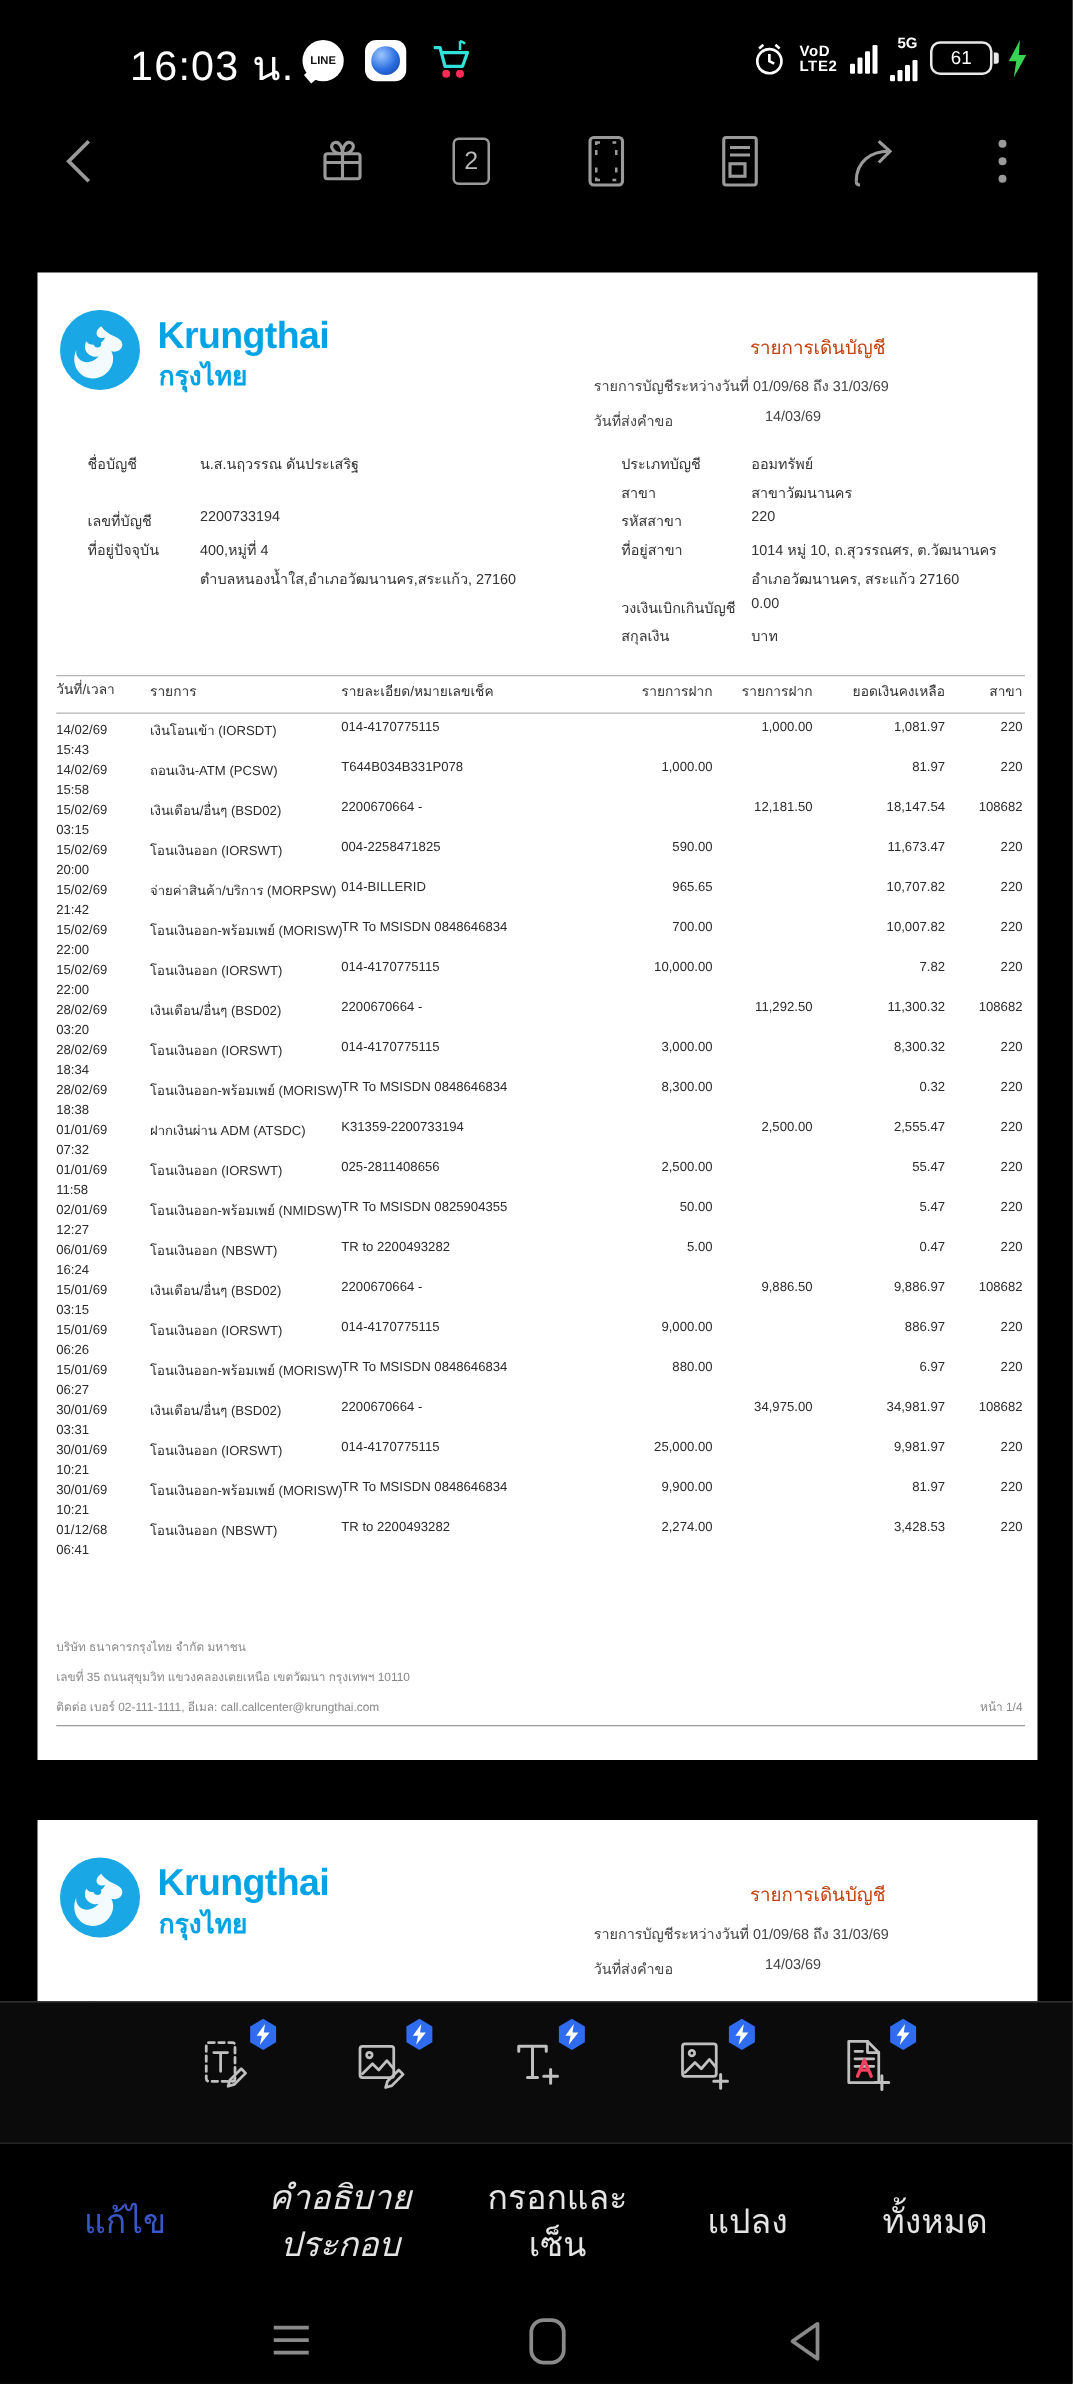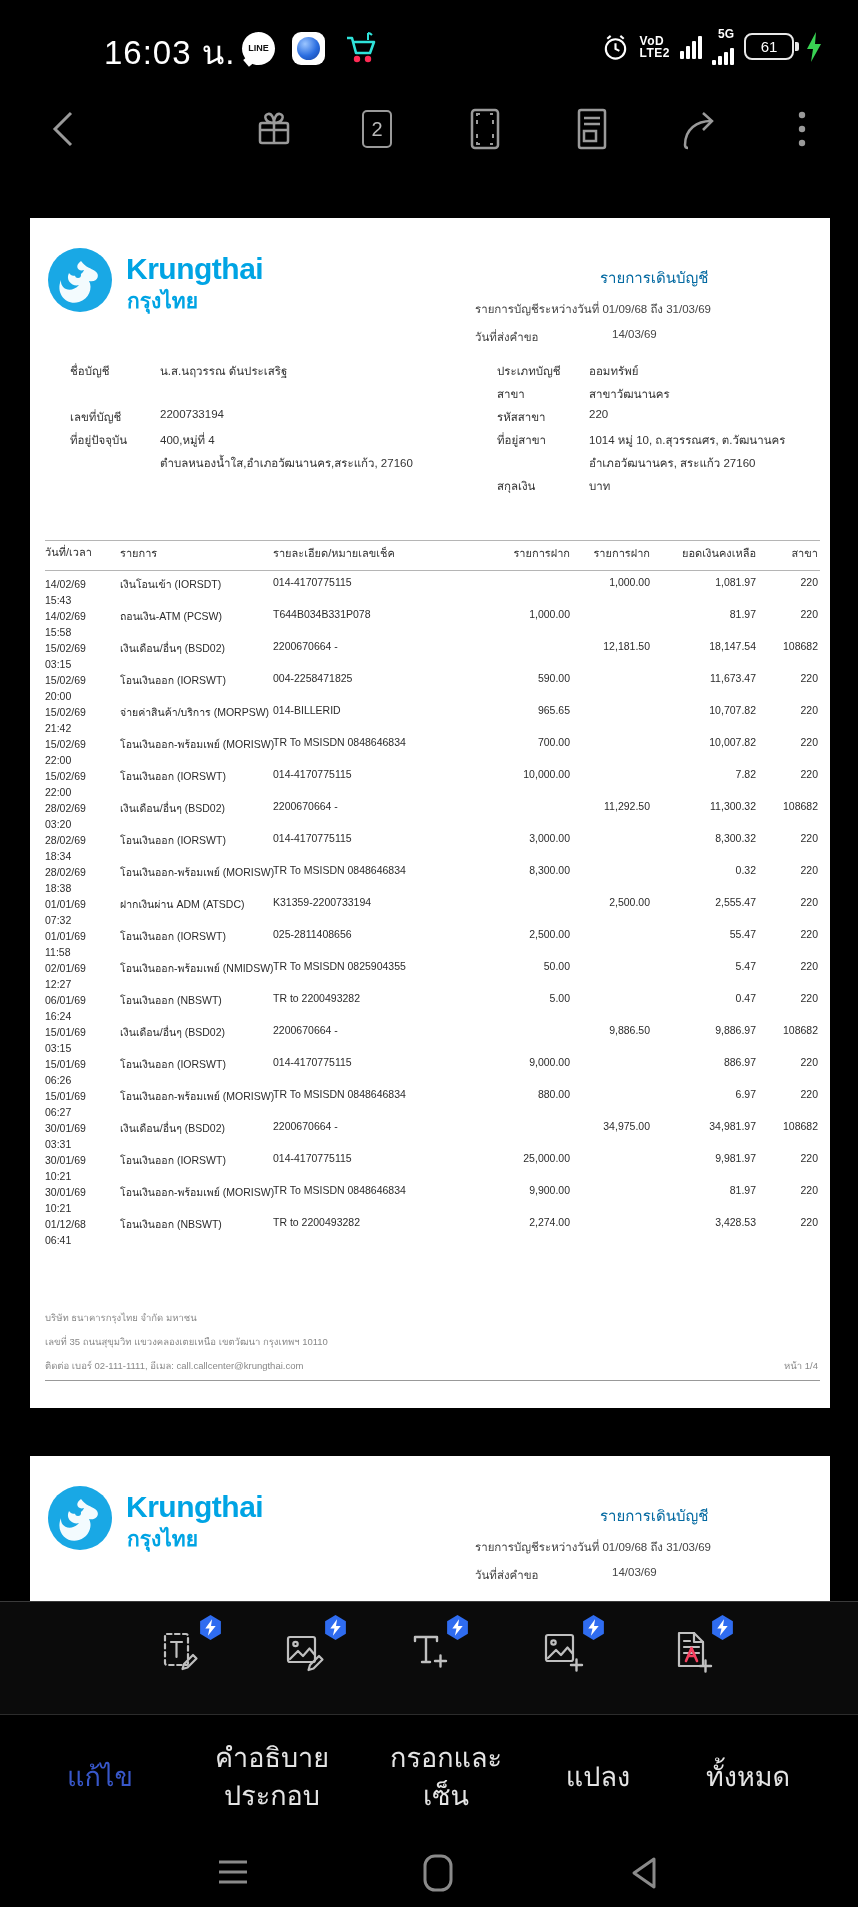--- a/index.html
+++ b/index.html
@@ -27,31 +27,31 @@
   .tt-ic { position:absolute; top:50%; transform:translate(-50%,-50%); color:#9a9a9a; }
   .tabcount { width:30px; height:38px; border:2.5px solid #9a9a9a; border-radius:5px; color:#b9b9b9; font-size:20px; display:flex; align-items:center; justify-content:center; }
 
   
   .page { position:absolute; left:30px; width:800px; background:#fff; color:#2b2b2b; }
   .page1 { top:218px; height:1190px; }
   .page2 { top:1456px; height:146px; overflow:hidden; }
   .logo { position:absolute; left:18px; top:30px; width:64px; height:64px; border-radius:50%; }
   .brand-en { position:absolute; left:96px; top:34px; font-size:30px; font-weight:bold; letter-spacing:-0.5px; }
   .brand-th { position:absolute; left:97px; top:66px; font-size:21px; font-weight:bold; }
-  .doc-title { position:absolute; left:570px; top:48px; font-size:15px; color:#0369a1; }
+  .doc-title { position:absolute; left:570px; top:48px; font-size:15px; color:#c2410c; }
   .doc-period { position:absolute; left:445px; top:82px; font-size:11.5px; color:#444; }
   .doc-req { position:absolute; left:445px; top:110px; font-size:11.5px; color:#444; }
   .doc-req .rv { position:absolute; left:137px; top:0; white-space:nowrap; }
   .fields { position:absolute; top:144px; font-size:11.5px; color:#333; }
   .fields-left { left:18px; width:410px; }
   .fields-right { left:445px; width:345px; }
   .frow { position:relative; height:23px; white-space:nowrap; }
   .flabel { position:absolute; left:0;margin-left:22px; }
   .fields-left .fvalue { position:absolute; left:112px; }
-  .fields-right .fvalue { position:absolute; left:114px; }
+  .fields-right .fvalue { position:absolute; left:126px; }
   .tline { position:absolute; left:15px; width:775px; height:1px; background:#b5b5b5; }
   .thead { position:absolute; top:326px; left:0; right:0; height:24px; font-size:11px; color:#333; }
   .tbody { position:absolute; top:358px; left:0; right:0; }
   .trow { position:relative; height:32px; font-size:10.5px; }
   .c { position:absolute; top:0; white-space:nowrap; }
   .c-date { left:15px; width:78px; line-height:16px; }
   .c-desc { left:90px; width:152px; }
   .c-detail { left:243px; width:185px; }
   .c-wd { left:428px; width:112px; text-align:right; }
   .c-dp { left:545px; width:75px; text-align:right; }
@@ -62,21 +62,21 @@
   .pfoot-rule { position:absolute; left:15px; width:775px; height:1px; background:#999; top:1162px; }
 
   
   .palette { position:absolute; top:1601px; left:0; right:0; height:114px; background:#0b0b0b; border-top:1px solid #3a3a3a; border-bottom:1px solid #2c2c2c; }
   .tool { position:absolute; top:26px; transform:translateX(-50%); width:52px; height:58px; }
   .ai-badge { position:absolute; top:-14px; right:-14px; width:25px; height:27px; }
 
   
   .tabbar { position:absolute; top:1716px; left:0; right:0; height:122px; background:#000; }
   .tab { position:absolute; top:0; height:100%; transform:translateX(-50%); display:flex; flex-direction:column; justify-content:center; align-items:center; color:#e4e4e4; font-size:27px; line-height:38px; text-align:center; white-space:nowrap; }
-  .tab:nth-child(1){ left:100px; } .tab:nth-child(2){ left:272px; } .tab:nth-child(3){ left:446px; }
+  .tab:nth-child(1){ left:100px; } .tab:nth-child(2){ left:272px;font-style:italic; } .tab:nth-child(3){ left:446px; }
   .tab:nth-child(4){ left:598px; } .tab:nth-child(5){ left:748px; }
 
   
   .navbar { position:absolute; top:1838px; left:0; right:0; height:69px; background:#000; }
   .nav-ic { position:absolute; top:50%; transform:translate(-50%,-50%); }
 </style>
 </head>
 <body>
 
 <div class="status-bar">
@@ -208,20 +208,24 @@
       <div class="frow">
         <span class="flabel">รหัสสาขา</span>
         <span class="fvalue">220</span>
       </div>
       <div class="frow">
         <span class="flabel">ที่อยู่สาขา</span>
         <span class="fvalue">1014 หมู่ 10, ถ.สุวรรณศร, ต.วัฒนานคร</span>
       </div>
       <div class="frow">
         <span class="fvalue">อำเภอวัฒนานคร, สระแก้ว 27160</span>
+      </div>
+      <div class="frow">
+        <span class="flabel">วงเงินเบิกเกินบัญชี</span>
+        <span class="fvalue">0.00</span>
       </div>
       <div class="frow">
         <span class="flabel">สกุลเงิน</span>
         <span class="fvalue">บาท</span>
       </div>
     </div>
 
   <div class="tline" style="top:322px"></div>
   <div class="thead">
       <div class="c c-date">วันที่/เวลา</div>

